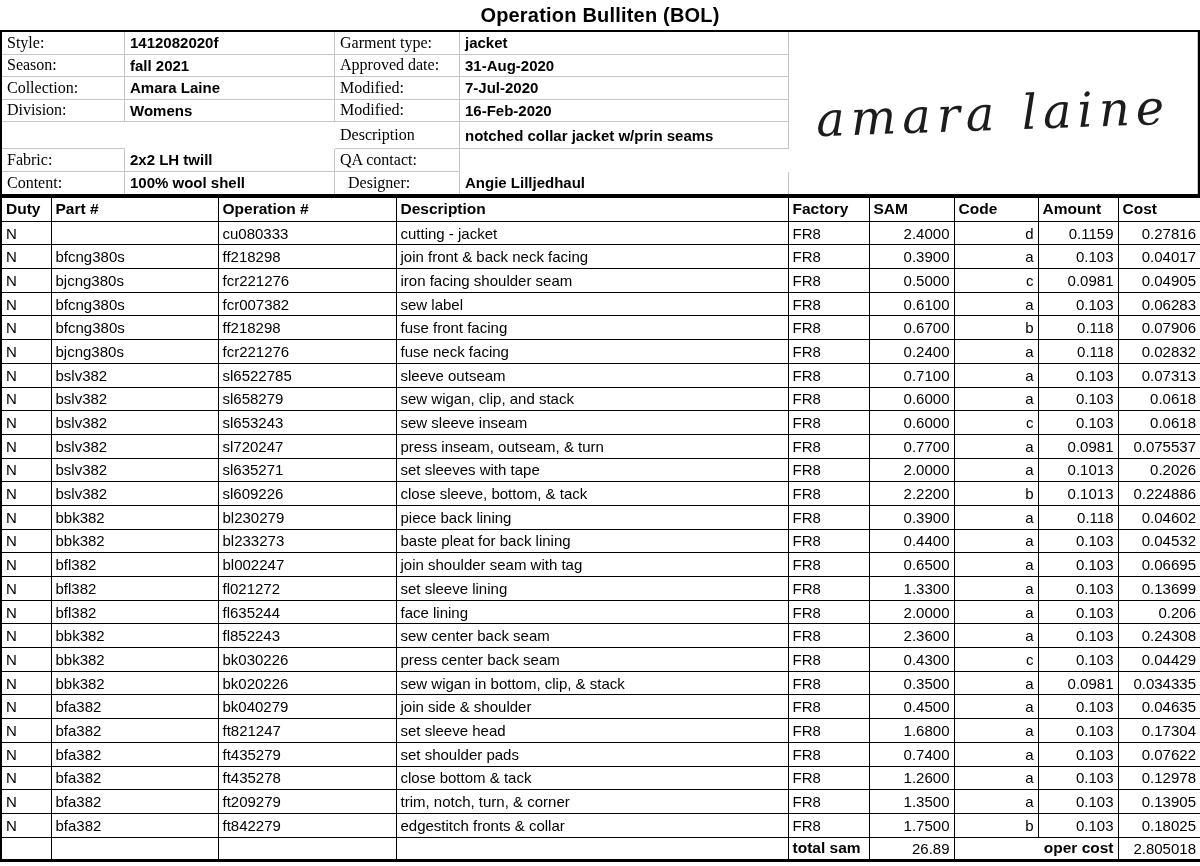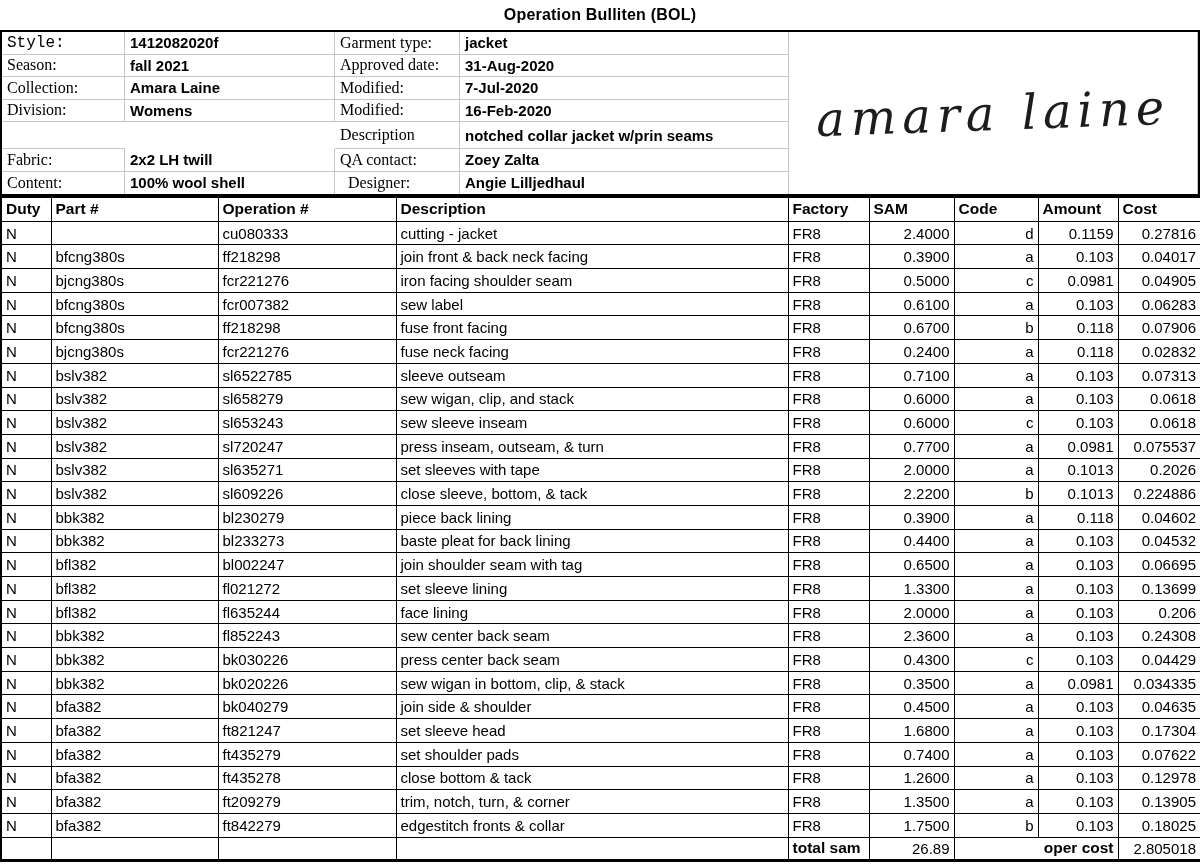--- a/index.html
+++ b/index.html
@@ -1,19 +1,19 @@
 <!DOCTYPE html>
 <html><head>
 <meta charset="utf-8">
 <style>
   html,body{margin:0;padding:0;background:#fff;color:#000;}
   body{width:1200px;height:866px;font-family:"Liberation Sans",sans-serif;overflow:hidden;}
 
   .title{height:30px;display:flex;align-items:center;justify-content:center;
-         font-weight:bold;font-size:16px;letter-spacing:0.2px;}
+         font-weight:bold;font-size:20px;letter-spacing:0.2px;}
 
   .info-grid{display:grid;
     grid-template-columns:123px 210px 125px 329px 1fr;
     grid-template-rows:repeat(7,1fr);
     height:167px;box-sizing:border-box;
     border:2px solid #000;border-bottom:3px solid #000;}
   .icell{display:flex;align-items:center;padding:0 5px;
     border-right:1px solid #c6c6c6;border-bottom:1px solid #c6c6c6;
     overflow:hidden;white-space:nowrap;box-sizing:border-box;}
   .ilabel{font-family:"Liberation Serif",serif;font-size:16px;}
@@ -36,21 +36,21 @@
 <body>
 
 <div class="page">
 
   <div class="title">Operation Bulliten (BOL)</div>
 
   <div class="info-grid">
     <div class="icell logo-cell">
       <span class="logo-text">amara laine</span>
     </div>
-  <div class="icell ilabel" style="grid-area: 1 / 1; font-family: Liberation Mono, monospace;">Style:</div>
+  <div class="icell ilabel" style="grid-area: 1 / 1;">Style:</div>
       <div class="icell ivalue" style="grid-area: 1 / 2;">1412082020f</div>
       <div class="icell ilabel" style="grid-area: 1 / 3;">Garment type:</div>
       <div class="icell ivalue" style="grid-area: 1 / 4;">jacket</div>
       <div class="icell ilabel" style="grid-area: 2 / 1;">Season:</div>
       <div class="icell ivalue" style="grid-area: 2 / 2;">fall 2021</div>
       <div class="icell ilabel" style="grid-area: 2 / 3;">Approved date:</div>
       <div class="icell ivalue" style="grid-area: 2 / 4;">31-Aug-2020</div>
       <div class="icell ilabel" style="grid-area: 3 / 1;">Collection:</div>
       <div class="icell ivalue" style="grid-area: 3 / 2;">Amara Laine</div>
       <div class="icell ilabel" style="grid-area: 3 / 3;">Modified:</div>
@@ -58,21 +58,20 @@
       <div class="icell ilabel" style="grid-area: 4 / 1;">Division:</div>
       <div class="icell ivalue" style="grid-area: 4 / 2;">Womens</div>
       <div class="icell ilabel" style="grid-area: 4 / 3;">Modified:</div>
       <div class="icell ivalue" style="grid-area: 4 / 4;">16-Feb-2020</div>
       <div class="icell ilabel" style="grid-area: 5 / 1; margin-top: 26px;">Size range:</div>
       <div class="icell ilabel" style="grid-area: 5 / 3;">Description</div>
       <div class="icell ivalue" style="grid-area: 5 / 4;">notched collar jacket w/prin seams</div>
       <div class="icell ilabel" style="grid-area: 6 / 1; text-align: center;">Fabric:</div>
       <div class="icell ivalue" style="grid-area: 6 / 2;">2x2 LH twill</div>
       <div class="icell ilabel" style="grid-area: 6 / 3;">QA contact:</div>
-      <div class="icell ivalue" style="grid-area: 6 / 4;">Zoey Zalta</div>
       <div class="icell ilabel" style="grid-area: 7 / 1; border-bottom: none;">Content:</div>
       <div class="icell ivalue" style="grid-area: 7 / 2; border-bottom: none;">100% wool shell</div>
       <div class="icell ilabel" style="grid-area: 7 / 3; border-bottom: none; margin-left: 8px;">Designer:</div>
       <div class="icell ivalue" style="grid-area: 7 / 4; border-bottom: none;">Angie Lilljedhaul</div>
     </div>
 
   <table class="ops">
     <colgroup>
       <col style="width:50px">
         <col style="width:167px">

